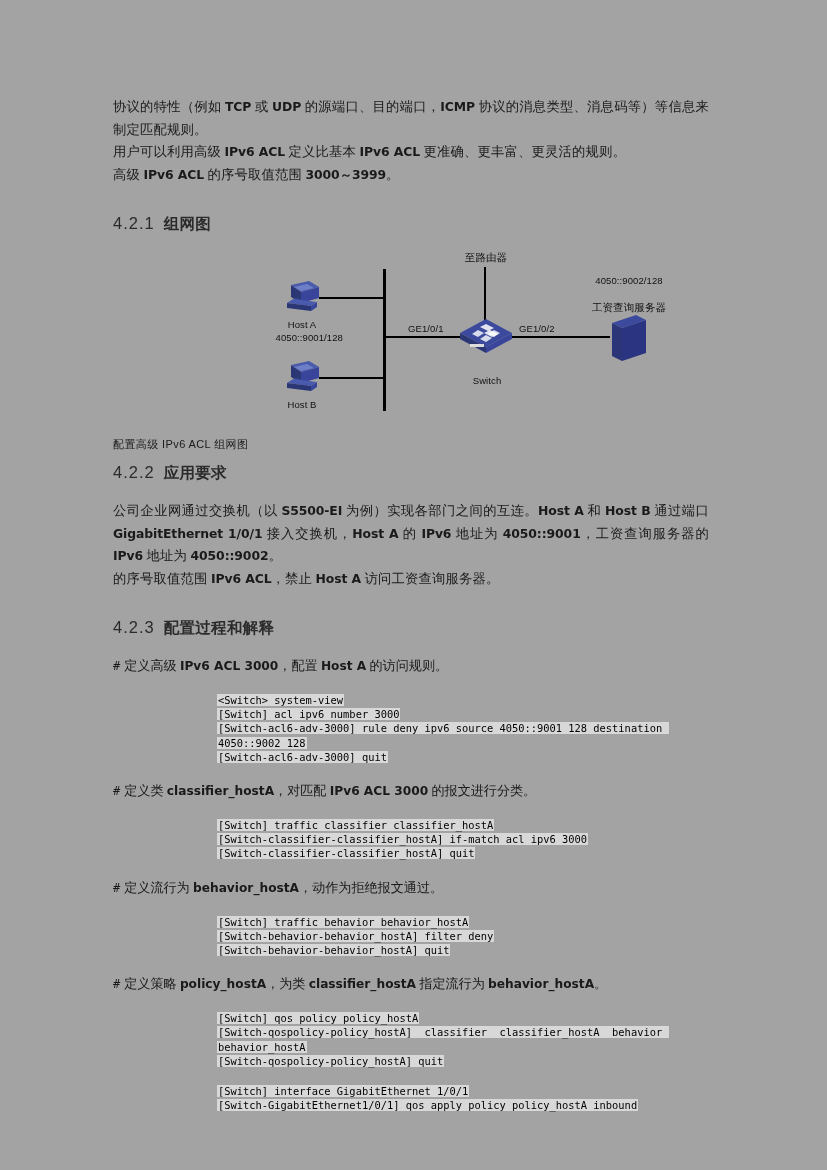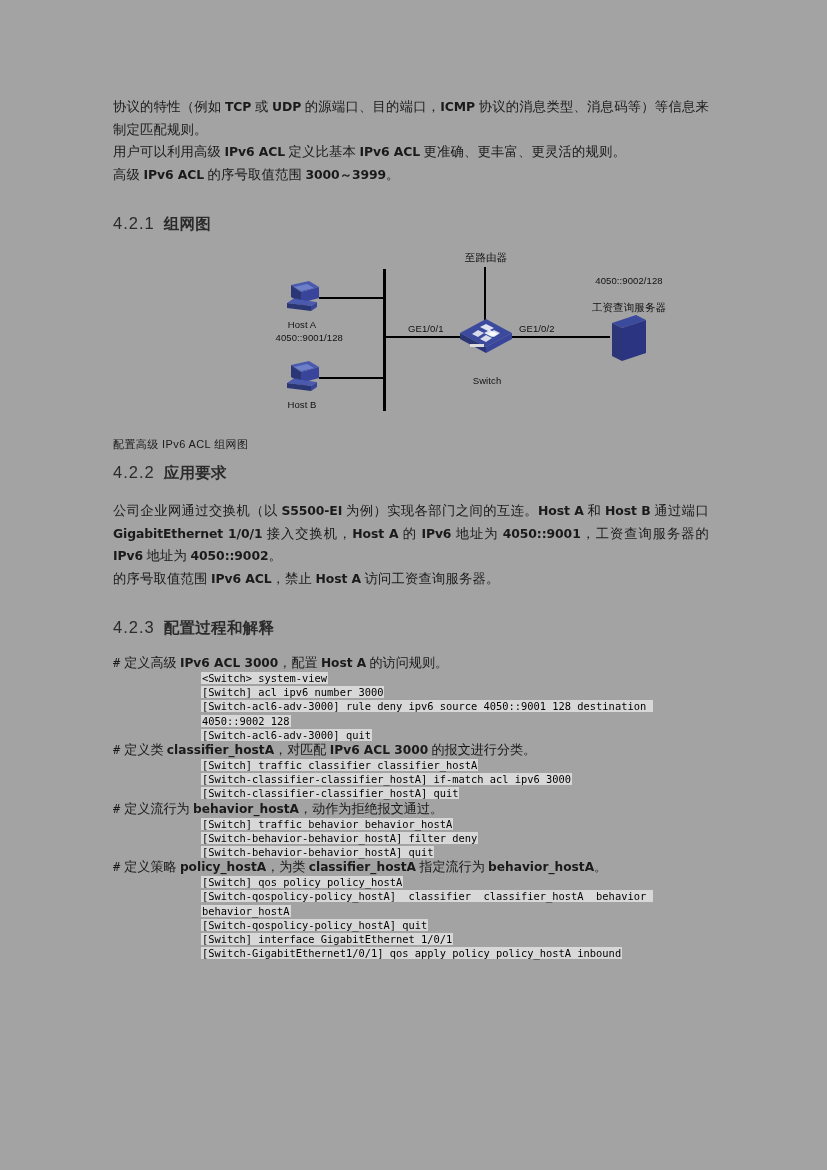--- a/index.html
+++ b/index.html
@@ -102,37 +102,37 @@
     font-family: Liberation Sans, sans-serif;
     font-size: 11px;
     color: #1a1a1a;
     letter-spacing: 0.4px;
   }
 
   
   p.cmt {
     margin: 0;
     font-size: 13.1px;
-    line-height: 16px;
+    line-height: 21px;
     color: #1a1a1a;
   }
   p.cmt .hash {
     font-family: "DejaVu Sans Mono", monospace;
     font-size: 12px;
     margin-right: 4px;
   }
   p.cmt .lat {
     font-family: "DejaVu Sans", sans-serif;
     font-weight: bold;
     font-size: 12.2px;
   }
 
   
   .code {
-    margin: 0;
+    margin: 16px;
     padding-left: 88px;
     font-family: "DejaVu Sans Mono", "Liberation Mono", monospace;
     font-size: 10.4px;
     line-height: 14.2px;
     color: #000;
     white-space: pre-wrap;
     word-break: break-word;
   }
   .code .hl {
     background: #d8d8d8;

